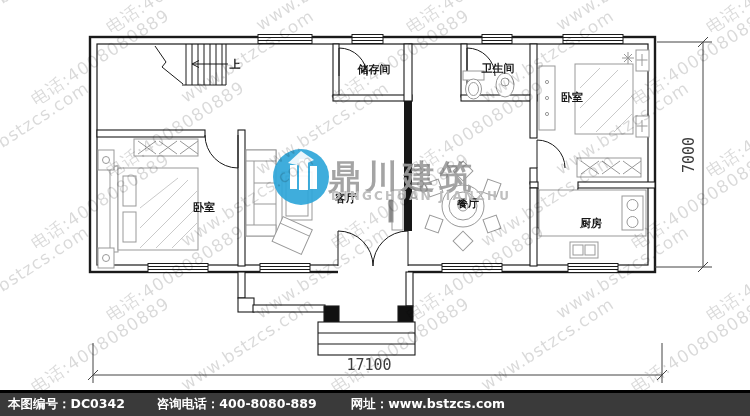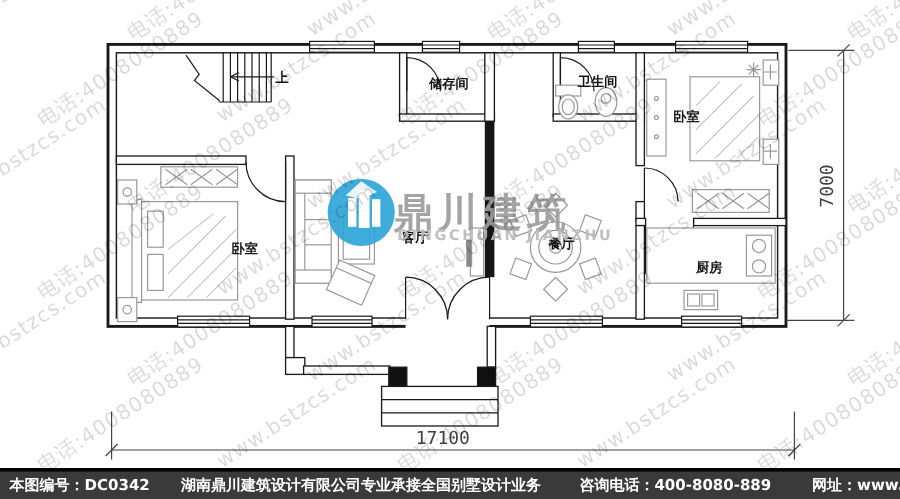--- a/index.html
+++ b/index.html
@@ -345,18 +345,17 @@
       <span class="wm" style="left: 695px; top: 262px; color: rgba(0, 0, 0, 0.15);">电话:4008080889</span>
       <span class="wm" style="left: 20px; top: 334px; color: rgba(0, 0, 0, 0.15);">电话:4008080889</span>
       <span class="wm" style="left: 170px; top: 334px; color: rgba(0, 0, 0, 0.15);">www.bstzcs.com</span>
       <span class="wm" style="left: 320px; top: 334px; color: rgba(0, 0, 0, 0.15);">电话:4008080889</span>
       <span class="wm" style="left: 470px; top: 334px; color: rgba(0, 0, 0, 0.15);">www.bstzcs.com</span>
       <span class="wm" style="left: 620px; top: 334px; color: rgba(0, 0, 0, 0.15);">电话:4008080889</span>
     </div>
 
   <div id="footer-bar">
     <span class="f1">本图编号：DC0342</span>
-    <span class="f2">湖南鼎川建筑设计有限公司专业承接全国别墅设计业务</span>
     <span class="f3">咨询电话：400-8080-889</span>
     <span class="f4">网址：www.bstzcs.com</span>
   </div>
 
 </div>
 
 </body></html>

